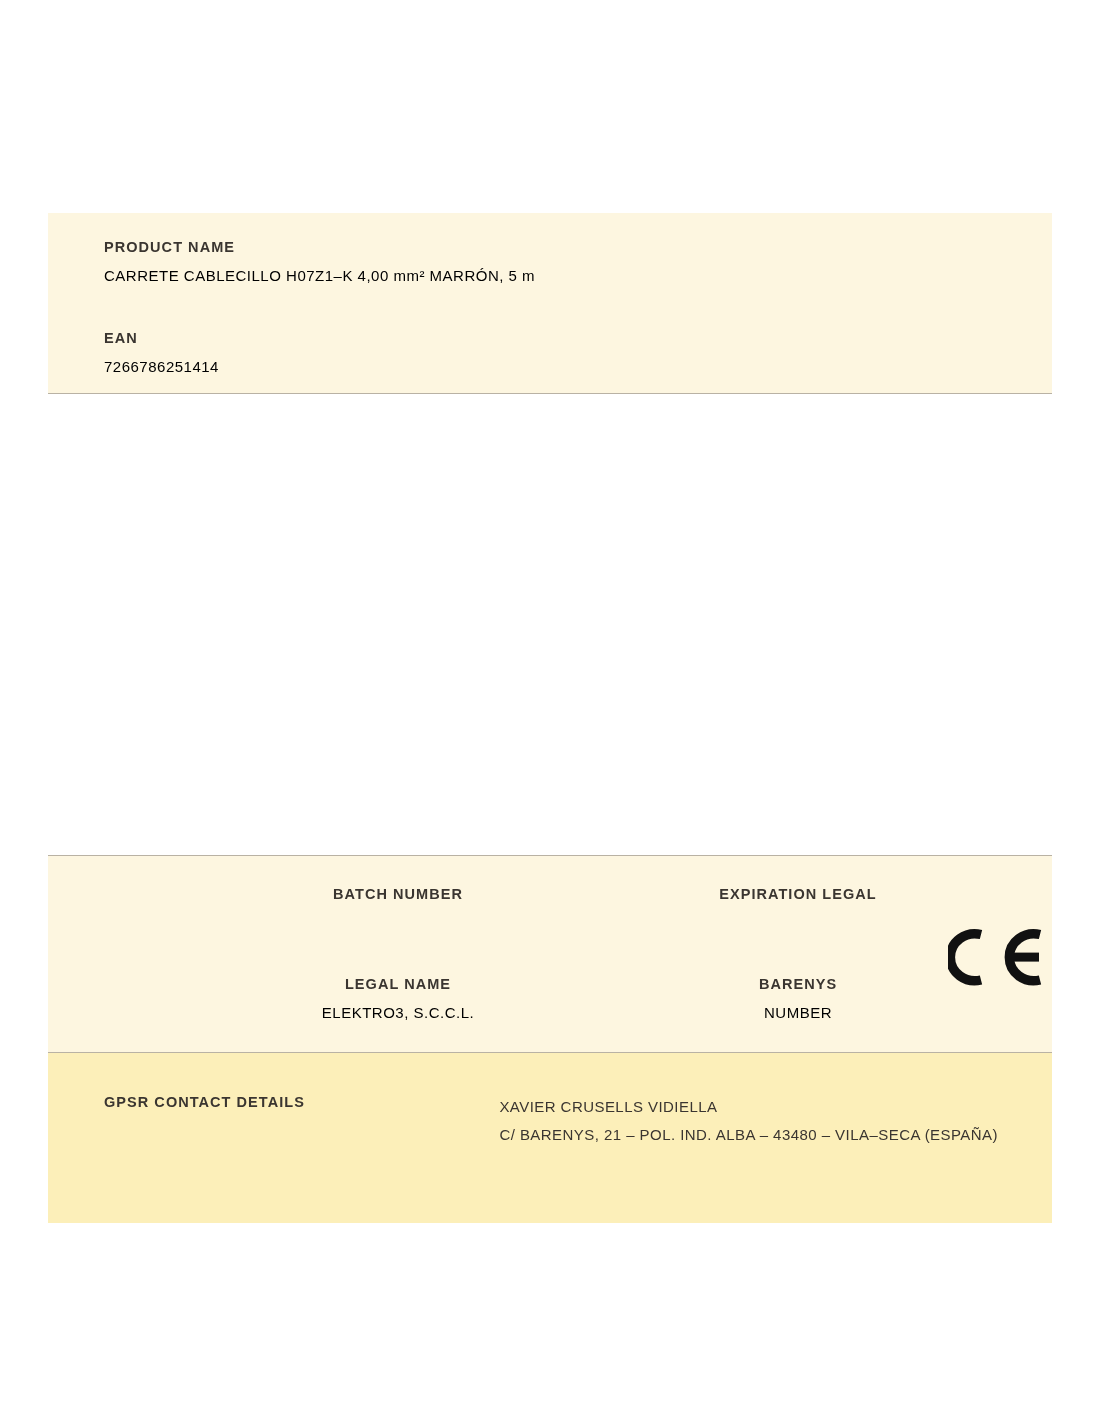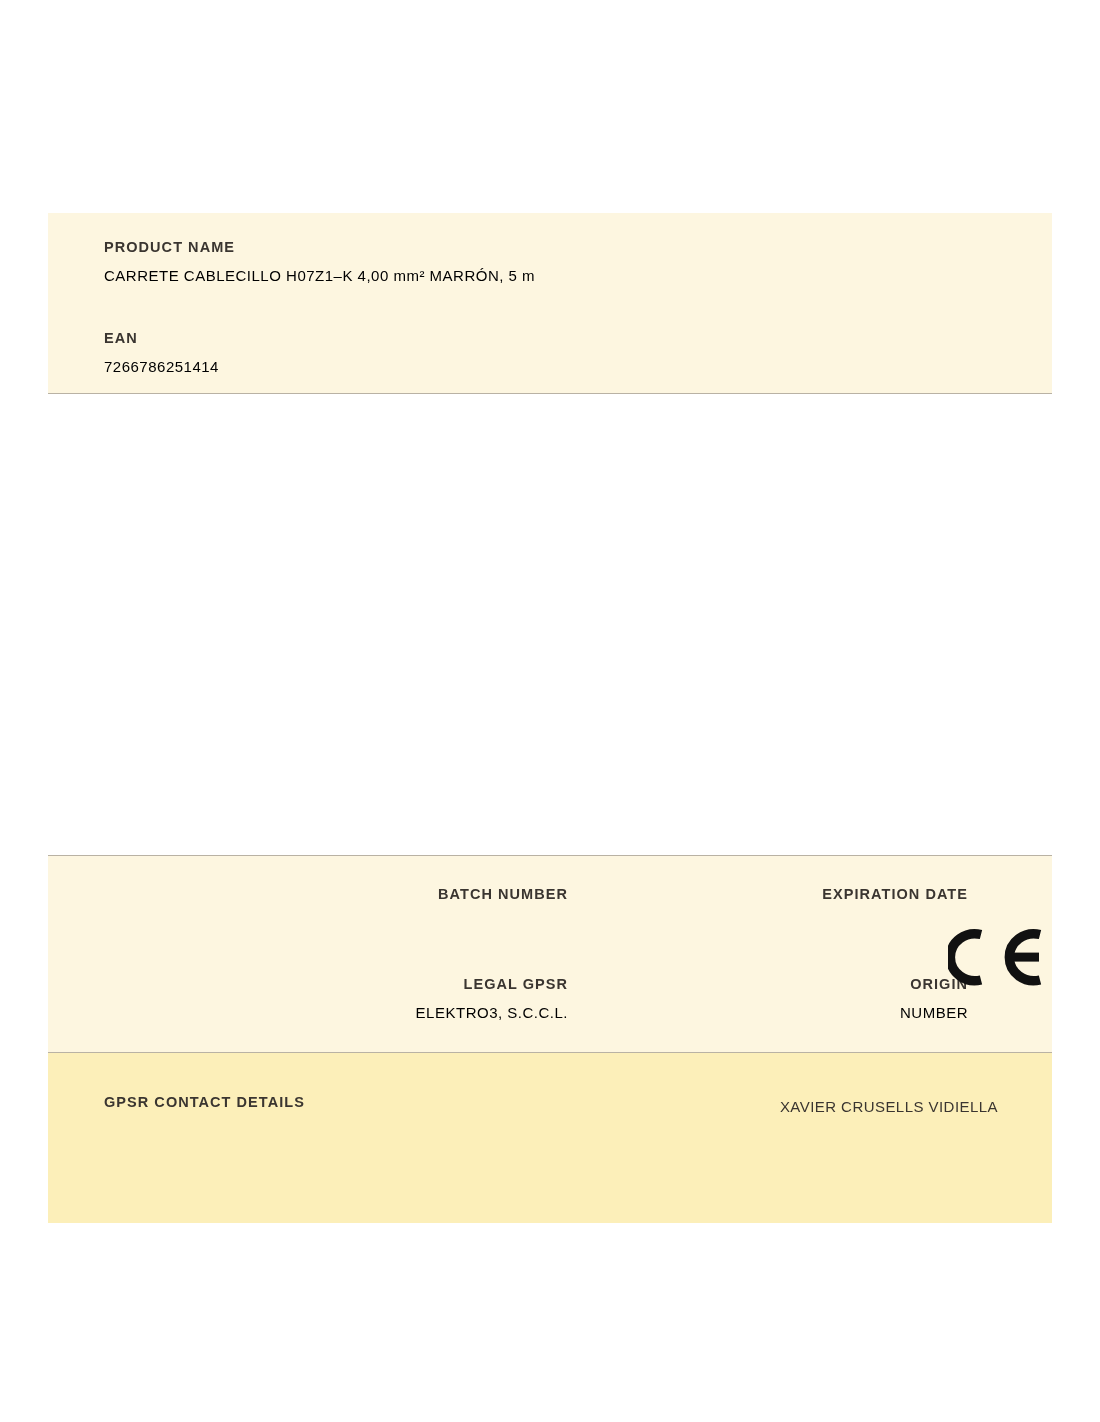--- a/index.html
+++ b/index.html
@@ -86,21 +86,21 @@
     width: 1004px;
     height: 198px;
     background: #fdf6e0;
     border-top: 1px solid #b9b2a4;
     border-bottom: 1px solid #b9b2a4;
     box-sizing: border-box;
   }
 
   .col-cell {
     position: absolute;
-    text-align: right;
+    text-align: center;
   }
   .col-left  { left: 180px; width: 340px; }
   .col-right { left: 580px; width: 340px; }
 
   .row-1 { top: 30px; }
   .row-1b { top: 58px; }
   .row-2 { top: 120px; }
   .row-2b { top: 148px; }
 
   .ce-mark {
@@ -152,41 +152,42 @@
     <div class="field-value ean-value">7266786251414</div>
   </div>
 
   <div class="blank-area"></div>
 
   <div class="batch-block">
 
     <div class="col-cell col-left row-1 field-label">BATCH NUMBER</div>
     <div class="col-cell col-left row-1b field-value"></div>
 
-    <div class="col-cell col-right row-1 field-label">EXPIRATION DATE</div>
+    <div class="col-cell col-right row-1 field-label">EXPIRATION LEGAL</div>
     <div class="col-cell col-right row-1b field-value"></div>
 
-    <div class="col-cell col-left row-2 field-label">LEGAL GPSR</div>
+    <div class="col-cell col-left row-2 field-label">LEGAL NAME</div>
     <div class="col-cell col-left row-2b field-value">ELEKTRO3, S.C.C.L.</div>
 
-    <div class="col-cell col-right row-2 field-label">ORIGIN</div>
+    <div class="col-cell col-right row-2 field-label">BARENYS</div>
     <div class="col-cell col-right row-2b field-value">NUMBER</div>
 
     <div class="ce-mark">
       <svg viewBox="0 0 100 62" width="100" height="62" aria-hidden="true">
 
         <path d="M38 31 A 26 30 0 1 0 38 31 Z" fill="none"></path>
         <path d="M33 8.5 A 24.5 23.5 0 1 0 33 54" stroke="#111111" stroke-width="9.5" fill="none" stroke-linecap="butt"></path>
 
         <path d="M92 8.5 A 24.5 23.5 0 1 0 92 54" stroke="#111111" stroke-width="9.5" fill="none" stroke-linecap="butt"></path>
         <rect x="64" y="26.6" width="27" height="9" fill="#111111"></rect>
       </svg>
     </div>
   </div>
 
   <div class="gpsr-block">
     <div class="gpsr-label">GPSR CONTACT DETAILS</div>
     <div class="gpsr-lines">
       <div>XAVIER CRUSELLS VIDIELLA</div>
+      <div>C/ BARENYS, 21 – POL. IND. ALBA – 43480 – VILA–SECA (ESPAÑA)</div>
     </div>
   </div>
 
 </div>
 
 </body></html>

